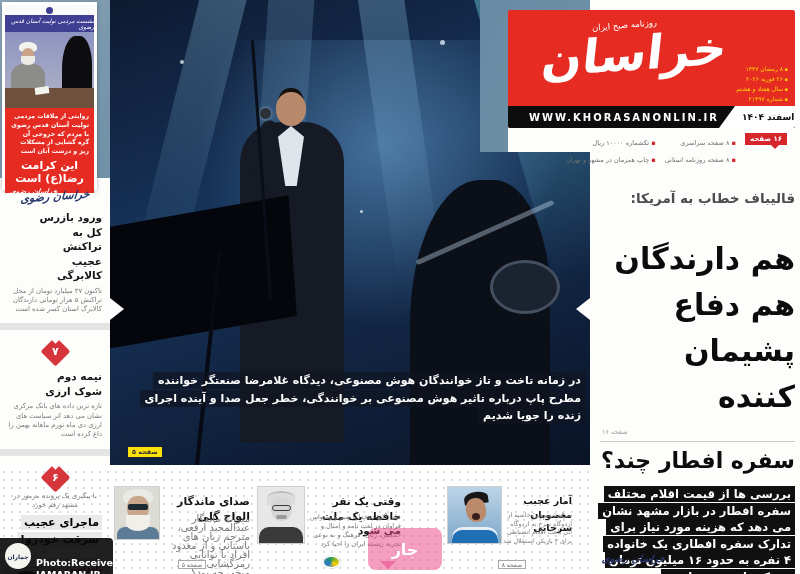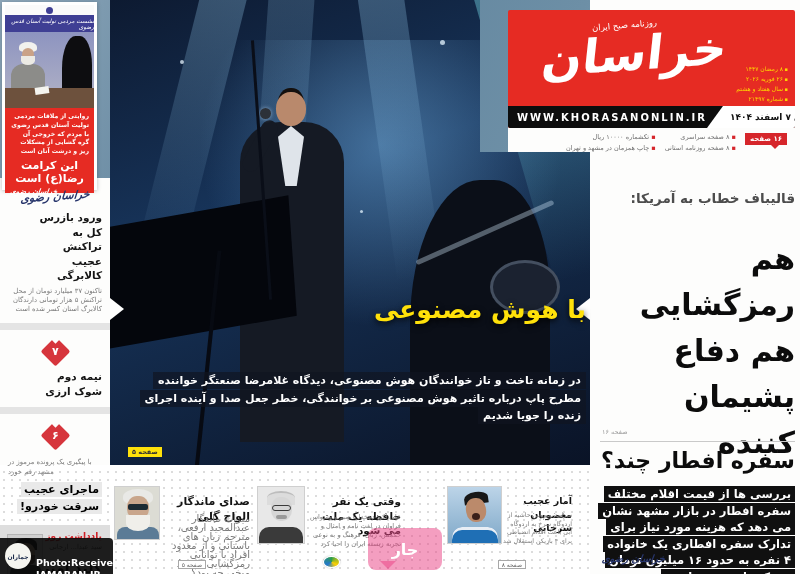--- a/index.html
+++ b/index.html
@@ -51,30 +51,30 @@
   .hl-dark { background:rgba(16,21,32,.68); padding:2px 5px; -webkit-box-decoration-break:clone; box-decoration-break:clone; }
   .mp-badge{ left:128px; top:447px; background:#ffe10a; color:#333; font-size:6.5px; font-weight:bold; padding:1px 4px; z-index:5; }
 
   
   .masthead { left:508px; top:10px; width:287px; height:118px; background:#e62b23; border-radius:2px; z-index:6; overflow:hidden; }
   .mh-tagline { position:absolute; top:10px; left:0; right:54px; text-align:center; color:#fff; font-size:8.5px; transform:rotate(-5deg); direction:rtl; }
   .mh-logo { position:absolute; top:20px; left:6px; right:40px; text-align:center; color:#fff; font-size:47px; font-weight:bold; line-height:1; transform:skewX(-10deg) rotate(-4deg); direction:rtl; }
   .mh-notes { position:absolute; top:54px; right:7px; direction:rtl; text-align:right; color:#ffd800; font-size:6px; line-height:9px; }
   .mh-note::before { content:"▪ "; color:#ffd800; font-size:5px; }
   .mh-bar { position:absolute; bottom:0; left:0; width:100%; height:22px; background:#0d0d0d; display:flex; align-items:stretch; }
-  .mh-url { flex:1; color:#fff; font-size:10px; font-weight:bold; letter-spacing:2px; display:flex; align-items:center; padding-left:9px; direction:ltr; }
+  .mh-url { flex:1; color:#fff; font-size:10px; font-weight:bold; letter-spacing:2px; display:flex; align-items:center; padding-left:21px; direction:ltr; }
   .mh-swoosh { width:0; height:0; border-bottom:22px solid #fff; border-left:16px solid transparent; }
   .mh-date { background:#fff; color:#111; font-size:9px; font-weight:bold; display:flex; align-items:center; padding:0 7px; direction:rtl; white-space:nowrap; }
 
   
   .infobar { left:508px; top:133px; width:287px; direction:rtl; display:flex; gap:9px; padding-right:8px; z-index:6; align-items:flex-start; }
   .ib-badge { background:#d6262b; color:#fff; font-weight:bold; font-size:7px; padding:2px 5px; position:relative; }
   .ib-badge::after { content:""; position:absolute; top:100%; right:8px; border:4px solid transparent; border-top-color:#d6262b; }
   .ib-col { display:flex; flex-direction:column; gap:3px; }
-  .ib-item { font-size:6.5px; color:#6f6f6f; }
+  .ib-item { font-size:6.5px; color:#6f6f6f;margin-top:6px; }
   .ib-item::before { content:"▪ "; color:#d6262b; }
 
   
   .leadcol { left:600px; top:0; width:195px; height:574px; z-index:6; }
   .kicker { position:absolute; top:188px; right:0; width:100%; direction:rtl; text-align:right; font-size:13.5px; font-weight:bold; color:#4d4d4d; line-height:20px; }
   .bighead { position:absolute; top:236px; right:0; width:100%; direction:rtl; text-align:right; color:#0c0c0c; font-weight:bold; font-size:30px; line-height:46px; }
   .pageref { position:absolute; top:428px; left:2px; font-size:6.5px; color:#999; }
   .lead-divider { position:absolute; top:441px; left:0; right:0; height:1px; background:#c9c9c9; }
   .head2 { position:absolute; top:448px; right:0; width:100%; direction:rtl; text-align:right; font-size:22px; font-weight:bold; color:#0c0c0c; }
   .lede2 { position:absolute; top:486px; right:0; width:100%; direction:rtl; text-align:right; font-size:11.5px; line-height:16.5px; font-weight:bold; }
@@ -102,21 +102,21 @@
 
   
   .sidebar { left:0; top:178px; width:110px; padding:12px 8px 0; direction:rtl; z-index:6; }
   .sb-sig { text-align:center; font-size:11px; transform:rotate(-4deg) skewX(-8deg); font-style:italic; font-weight:bold; color:#27356b; }
   .sb-h { font-size:10.5px; font-weight:bold; line-height:14.5px; color:#141414; margin-top:7px; text-align:right;margin-left:23px; }
   .sb-b { font-size:6.8px; line-height:9.3px; color:#7a7a7a; margin-top:4px; text-align:right; }
   .sb-gap { height:7px; background:#e4e4e4; margin:9px -8px 0; }
   .sb-mark { width:21px; height:21px; margin:11px auto 2px; background:#d6353c; transform:rotate(45deg); border-radius:2px; position:relative; display:flex; align-items:center; justify-content:center; }
   .sb-mark::after { content:""; position:absolute; top:-4px; left:-4px; width:9px; height:9px; background:#fdfdfc; }
   .sb-mark span { transform:rotate(-45deg); color:#fff; font-weight:bold; font-size:11px; }
-  .sb-kicker { font-size:6.8px; line-height:9.3px; color:#7a7a7a; margin-top:12px; text-align:left; }
+  .sb-kicker { font-size:6.8px; line-height:9.3px; color:#7a7a7a; margin-top:4px; text-align:center; }
   .sb-h3 { font-size:11px; font-weight:bold; line-height:17px; margin-top:4px; text-align:right; }
   .hl-gray { background:#e9e9e9; padding:1px 3px; -webkit-box-decoration-break:clone; box-decoration-break:clone; }
   .sb-note { margin:10px -8px 0; background:#dedede; padding:6px 8px 8px; position:relative; min-height:58px; }
   .note-label { color:#cf2127; font-weight:bold; font-size:9px; text-align:right; }
   .note-author { font-size:6.8px; color:#555; text-align:right; margin-top:2px; }
   .note-photo { position:absolute; left:7px; top:9px; width:36px; height:45px; background:#cfcfcf; border:1px solid #b5b5b5; overflow:hidden; }
   .np-hair { position:absolute; top:3px; left:7px; width:22px; height:12px; border-radius:50% 50% 0 0; background:#1d1d1d; }
   .np-face { position:absolute; top:8px; left:9px; width:18px; height:20px; border-radius:45%; background:#c4a087; }
   .np-beard { position:absolute; top:20px; left:9px; width:18px; height:10px; border-radius:0 0 45% 45%; background:#5a4a41; }
   .np-torso { position:absolute; bottom:0; left:2px; width:32px; height:13px; border-radius:8px 8px 0 0; background:#30343a; }
@@ -192,21 +192,20 @@
   <div class="singer-arm"></div>
   <div class="mic"></div>
   <div class="stand-sheet"></div>
   <div class="stand-rod"></div>
   <div class="stand-rod2"></div>
 </div>
 
 <div class="abs wedge-l"></div>
 <div class="abs wedge-r"></div>
 <div class="abs mp-head">
-  <div>با هوش مصنوعی</div>
 </div>
 <div class="abs mp-lede">
   <span class="hl-dark">در زمانه تاخت و تاز خوانندگان هوش مصنوعی، دیدگاه غلامرضا صنعتگر خواننده مطرح پاپ درباره تاثیر هوش مصنوعی بر خوانندگی، خطر جعل صدا و آینده اجرای زنده را جویا شدیم</span>
 </div>
 <div class="abs mp-badge">صفحه ۵</div>
 
 <div class="abs masthead">
   <div class="mh-tagline">روزنامه صبح ایران</div>
   <div class="mh-logo">خراسان</div>
   <div class="mh-notes">
@@ -232,21 +231,21 @@
     <div class="ib-item">تکشماره ۱۰۰۰۰ ریال</div>
     <div class="ib-item">چاپ همزمان در مشهد و تهران</div>
   </div>
 </div>
 
 <div class="abs leadcol">
   <div class="kicker">
     <div>قالیباف خطاب به آمریکا:</div>
   </div>
   <div class="bighead">
-    <div>هم رمزگشایی</div>
+    <div>هم دارندگان</div>
     <div>هم دفاع</div>
     <div>پشیمان کننده</div>
   </div>
   <div class="pageref">صفحه ۱۶</div>
   <div class="lead-divider"></div>
   <div class="head2">سفره افطار چند؟</div>
   <div class="lede2">
     <span class="hl-black">بررسی ها از قیمت اقلام مختلف سفره افطار در بازار مشهد نشان می دهد که هزینه مورد نیاز برای تدارک سفره افطاری یک خانواده ۴ نفره به حدود ۱۶ میلیون تومان در یک ماه رسیده است</span>
   </div>
   <div class="sig sig2">خراسان رضوی</div>
@@ -275,20 +274,21 @@
 
 <div class="abs sidebar">
   <div class="sb-sig">خراسان رضوی</div>
   <div class="sb-h">ورود بازرس کل به تراکنش عجیب کالابرگی</div>
   <div class="sb-b">تاکنون ۳۷ میلیارد تومان از محل تراکنش ۵ هزار تومانی دارندگان کالابرگ استان کسر شده است</div>
   <div class="sb-gap"></div>
   <div class="sb-mark">
       <span>۷</span>
     </div>
   <div class="sb-h">نیمه دوم شوک ارزی</div>
+  <div class="sb-b">تازه ترین داده های بانک مرکزی نشان می دهد اثر سیاست های ارزی دی ماه تورم ماهانه بهمن را داغ کرده است</div>
   <div class="sb-gap"></div>
   <div class="sb-mark">
       <span>۶</span>
     </div>
   <div class="sb-kicker">با پیگیری یک پرونده مرموز در مشهد رقم خورد</div>
   <div class="sb-h3">
     <span class="hl-gray">ماجرای عجیب سرقت خودرو!</span>
   </div>
   <div class="sb-note">
     <div class="note-label">یادداشت روز</div>

